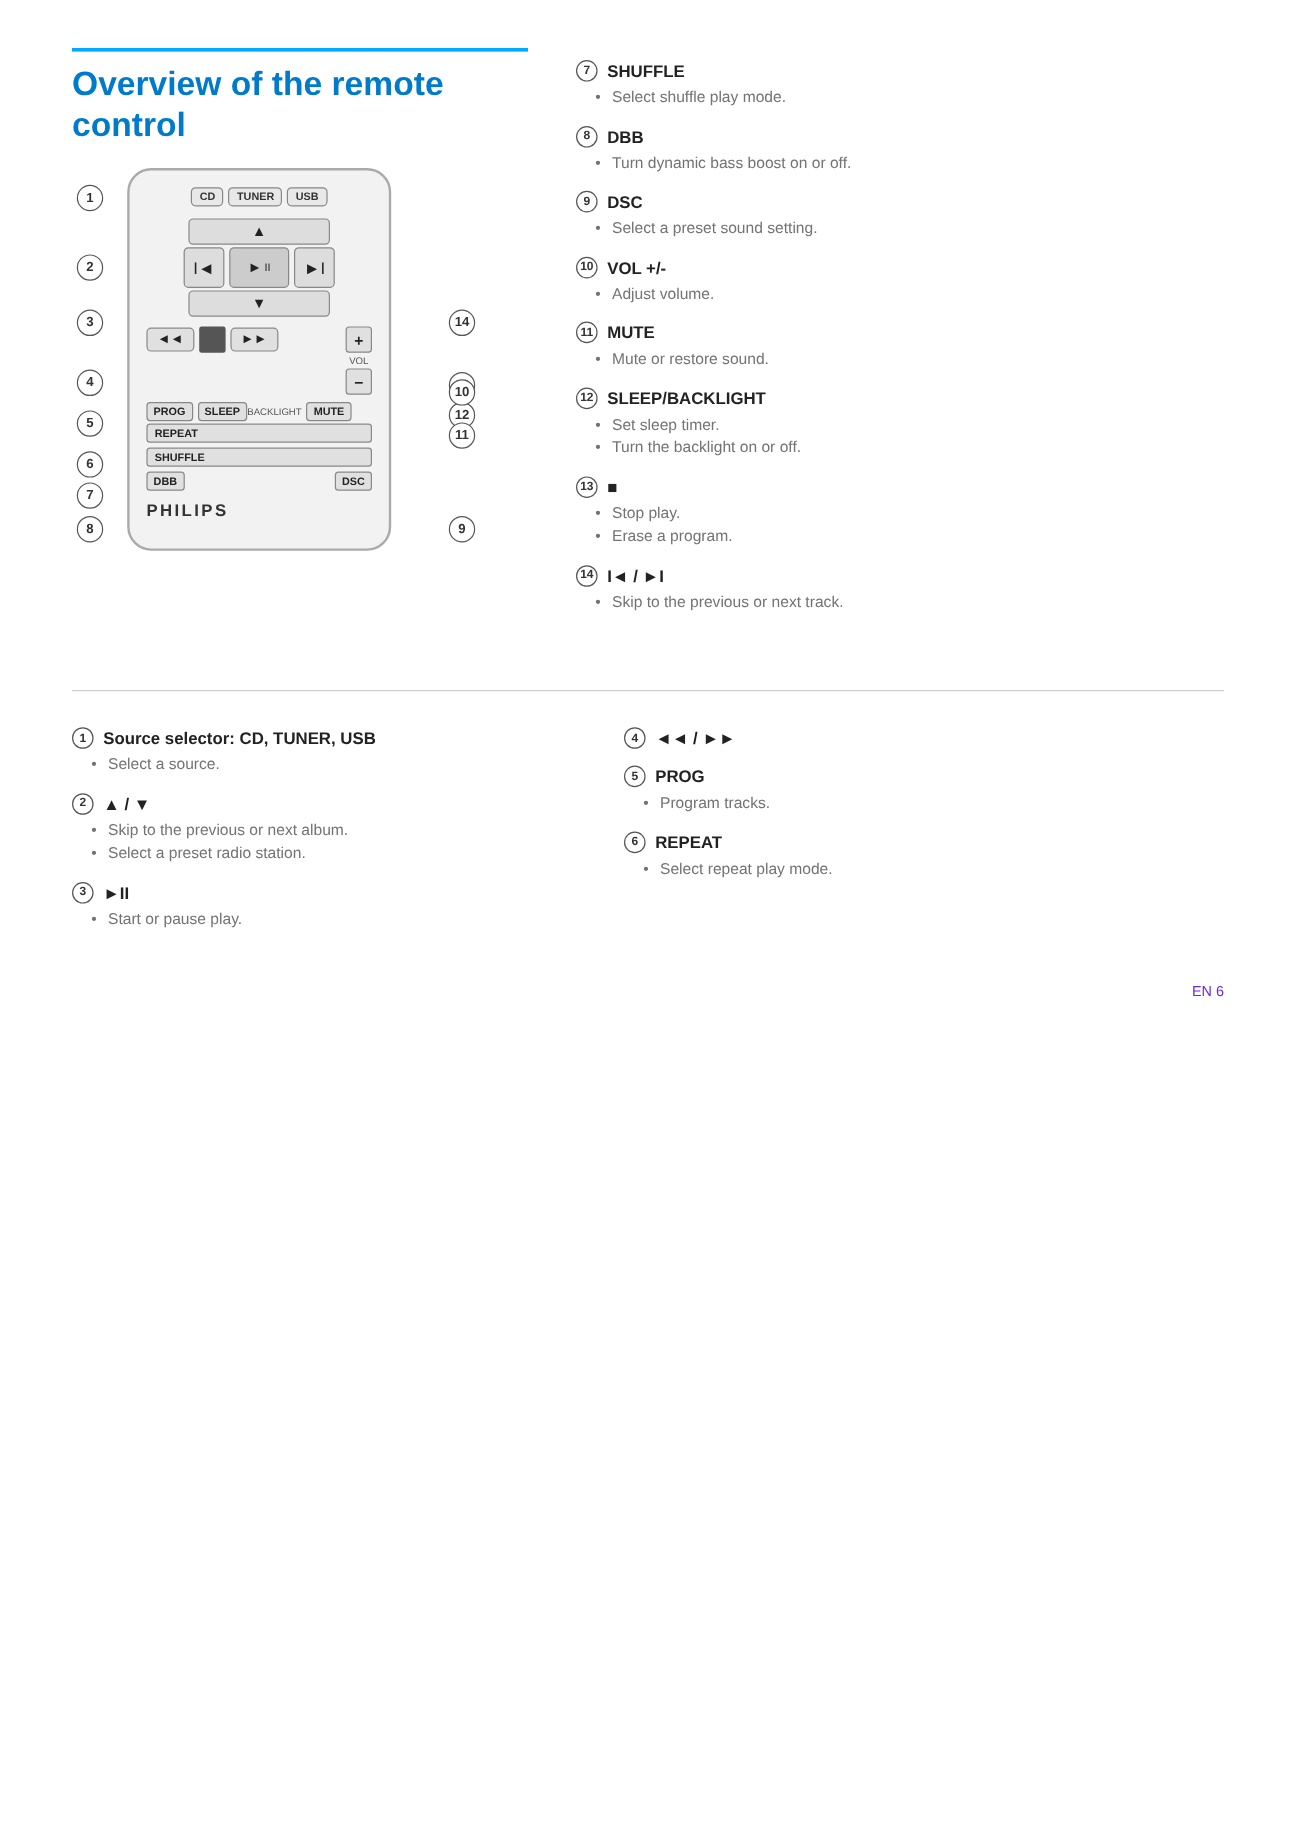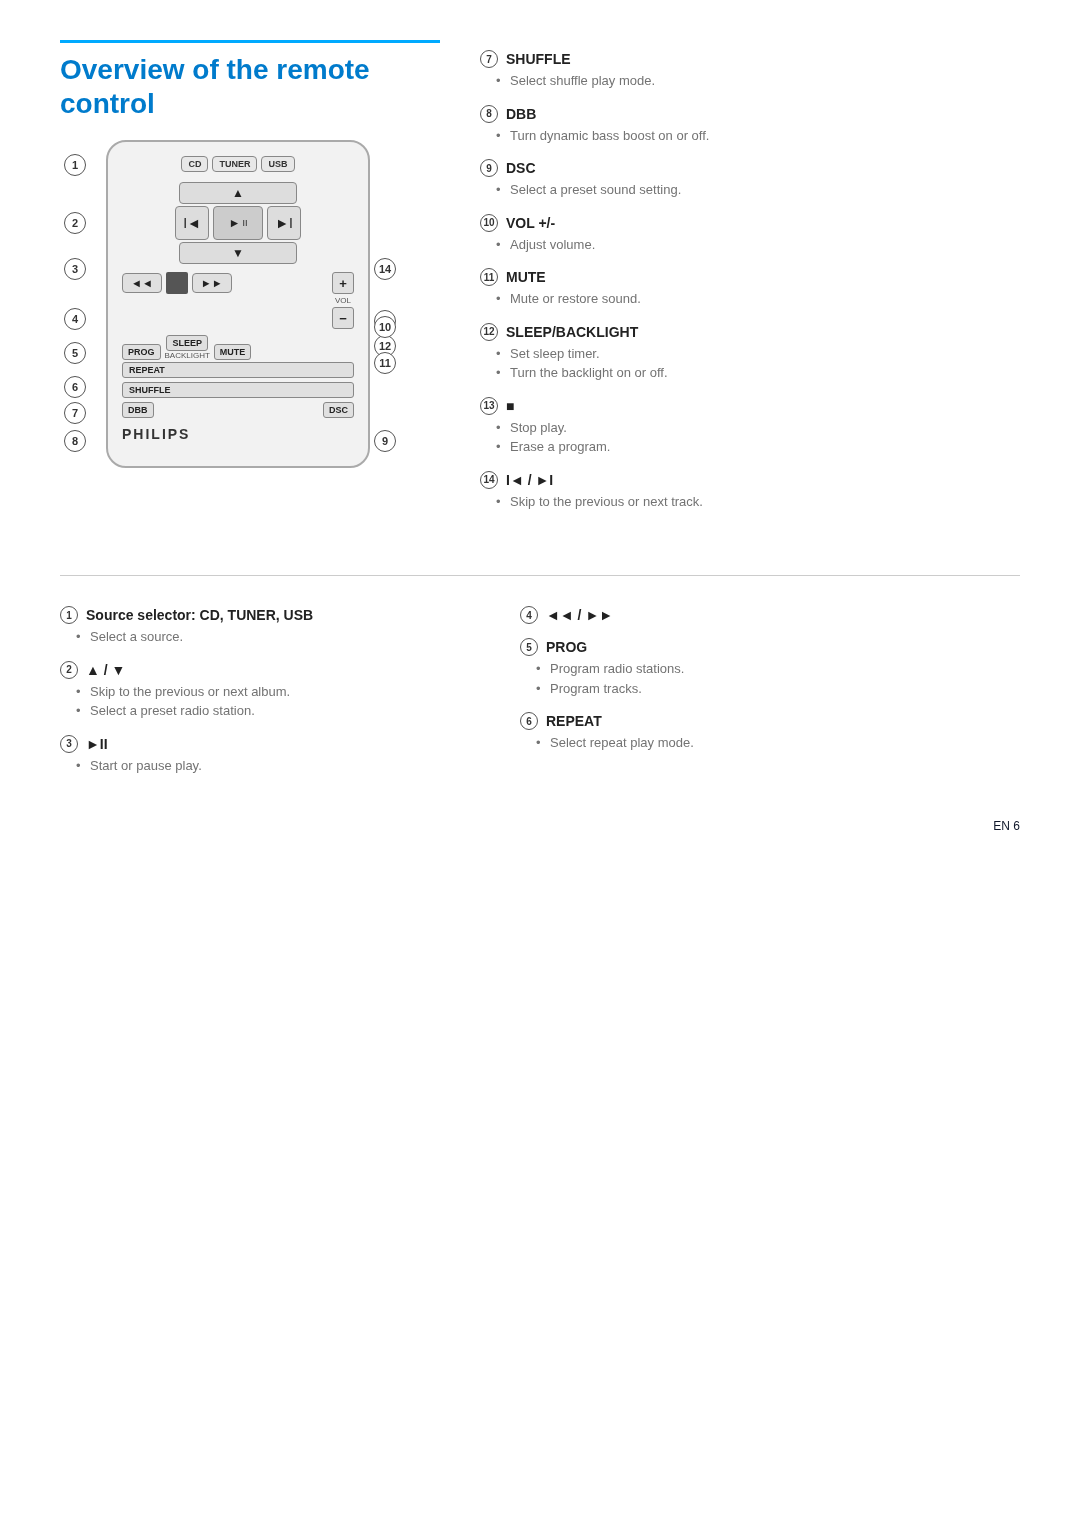--- a/index.html
+++ b/index.html
@@ -238,21 +238,21 @@
     }
     .bottom-desc-col {
       flex: 0 0 420px;
     }
 
     .page-footer {
       margin-top: 30px;
       display: flex;
       justify-content: flex-end;
       font-size: 12px;
-      color: #0f172a;
+      color: #6d28d9;
     }
 
     
     hr.section-line {
       border: none;
       border-top: 1px solid #ccc;
       margin: 20px 0;
     }
   </style>
 </head>
@@ -265,21 +265,21 @@
     <div class="left-column">
       <div class="page-title">
         <h1>
           <span>Overview of the remote</span><br>
           <span>control</span>
         </h1>
       </div>
 
       <div style="position:relative; width:340px; margin-top:10px;">
 
-        <div style="position:relative; margin-left:46px; width:264px;">
+        <div style="position:relative; margin-left:46px; width:220px;">
           <div style="background:#f2f2f2; border:2px solid #aaa; border-radius:20px; padding:14px 14px 20px 14px;">
 
             <div class="source-row">
               <div class="src-btn">CD</div>
               <div class="src-btn">TUNER</div>
               <div class="src-btn">USB</div>
             </div>
 
             <div style="display:flex; justify-content:center; margin-bottom:2px;">
               <div class="nav-up-down">▲</div>
@@ -306,21 +306,21 @@
               </div>
               <div class="vol-group">
                 <div class="vol-btn">+</div>
                 <div class="vol-label">VOL</div>
                 <div class="vol-btn">−</div>
               </div>
             </div>
 
             <div style="display:flex; gap:4px; margin-bottom:2px; align-items:flex-end;">
               <div class="small-btn">PROG</div>
-              <div style="display:flex; flex-direction:column; align-items:center;">
+              <div style="display:flex; flex-direction:row; align-items:center;">
                 <div class="small-btn">SLEEP</div>
                 <div class="backlight-label">BACKLIGHT</div>
               </div>
               <div class="small-btn">MUTE</div>
             </div>
 
             <div style="margin-bottom:4px;">
               <div class="single-btn">REPEAT</div>
             </div>
 
@@ -515,21 +515,20 @@
               <span class="badge badge-sm">4</span>
               <span class="desc-title">◄◄ / ►►</span>
             </div>
           </div>
           <div class="desc-item">
             <div class="desc-header">
               <span class="badge badge-sm">5</span>
               <span class="desc-title">PROG</span>
             </div>
             <ul class="desc-bullets">
-              <li>Program radio stations.</li>
               <li>Program tracks.</li>
             </ul>
           </div>
           <div class="desc-item">
             <div class="desc-header">
               <span class="badge badge-sm">6</span>
               <span class="desc-title">REPEAT</span>
             </div>
             <ul class="desc-bullets">
               <li>Select repeat play mode.</li>

